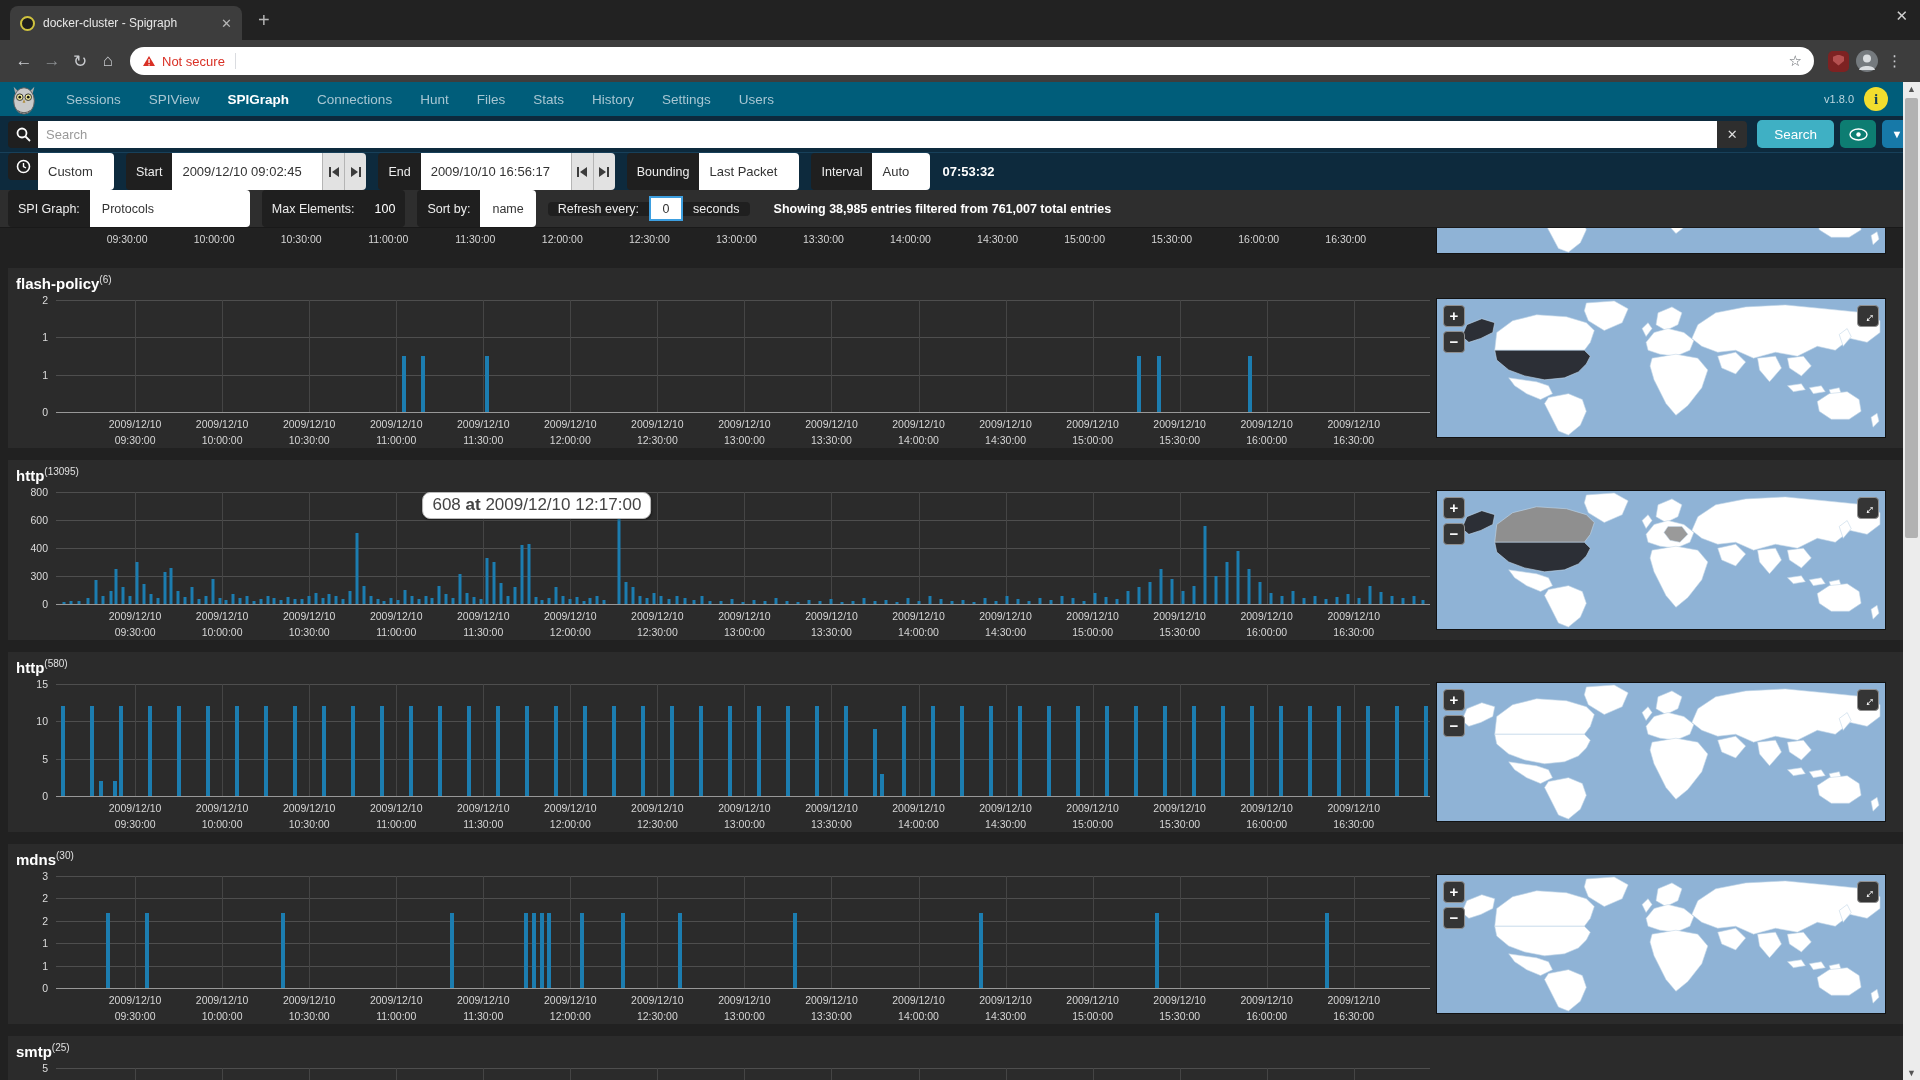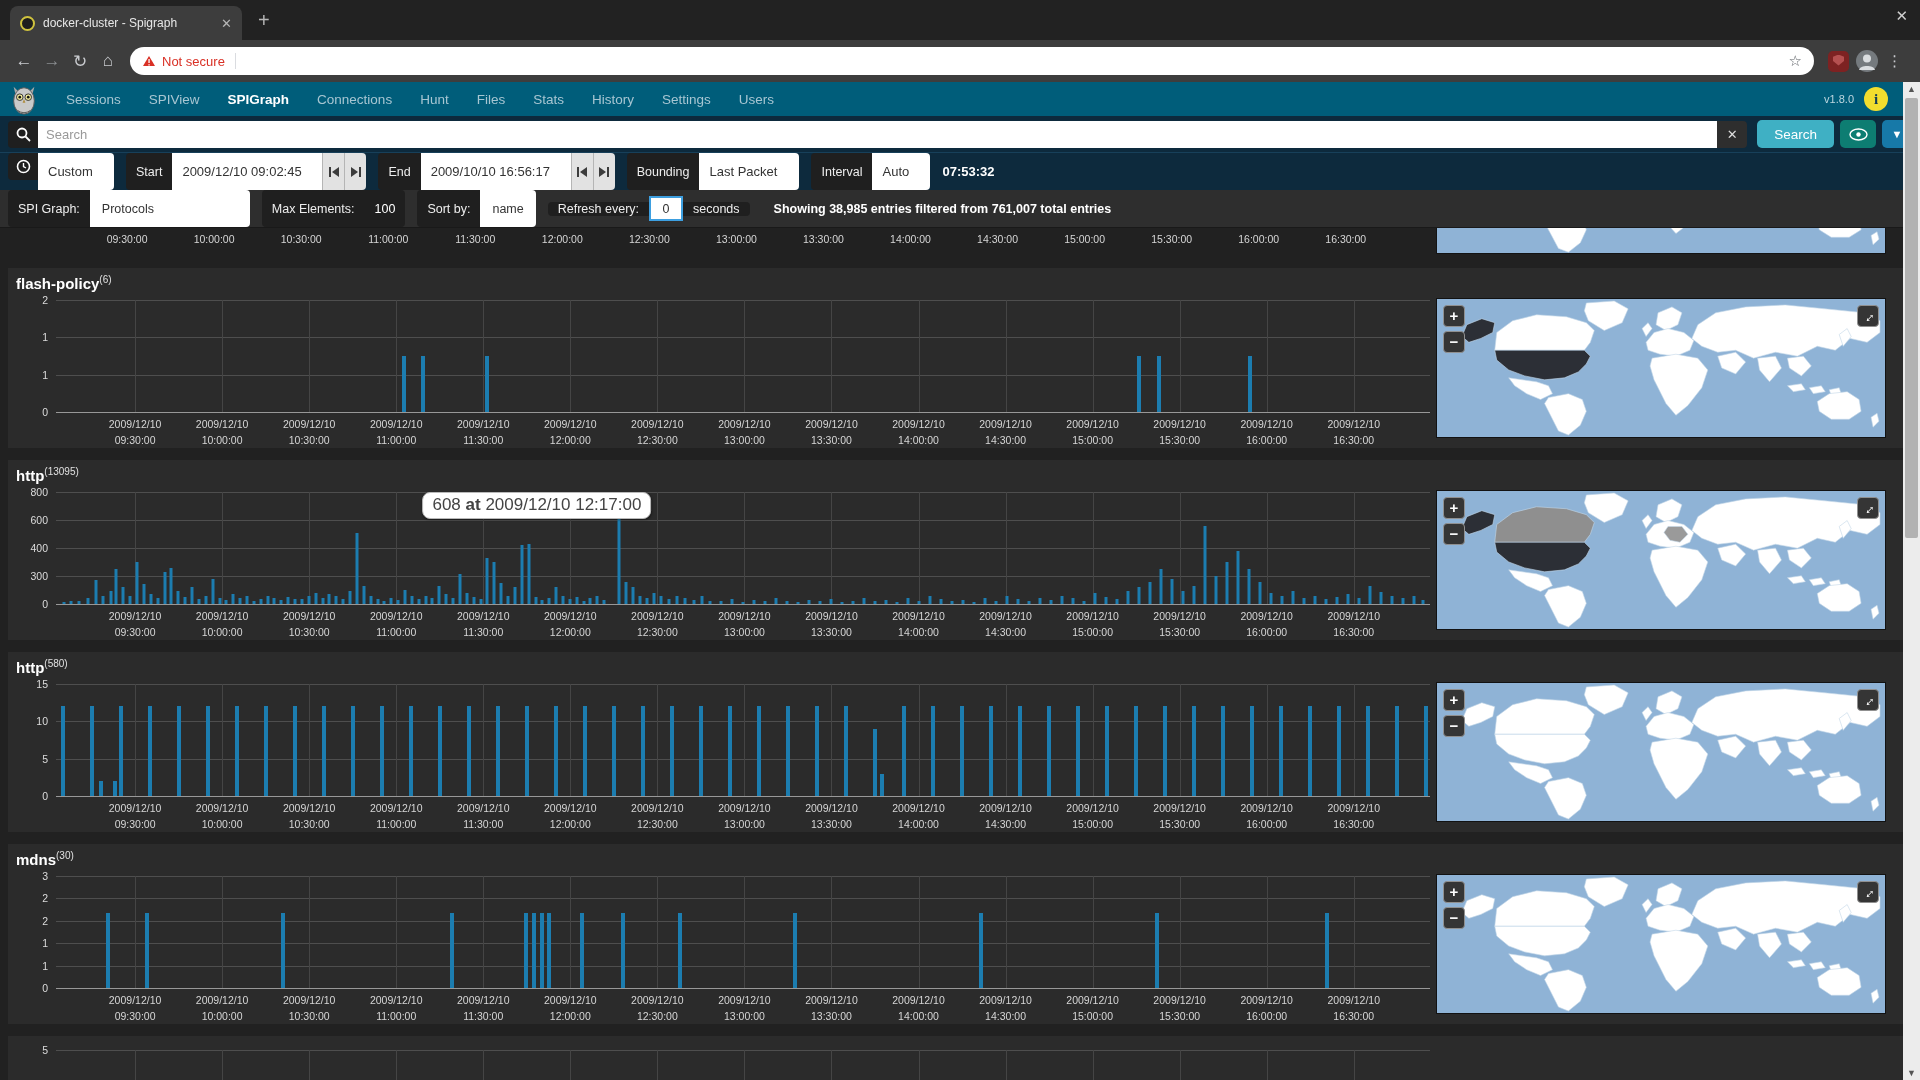--- a/index.html
+++ b/index.html
@@ -842,20 +842,21 @@
       <path class="land" d="M436,120 L442,116 444,124 438,130 Z"></path>
     </svg>
     <div class="mbtn zin">+</div>
     <div class="mbtn zout">−</div>
     <div class="mbtn exp"><span>↔</span></div>
   </div>
 </div>
   </div>
 
   <div class="section cut">
+    <div class="proto"><span>smtp</span><sup>(25)</sup></div>
     <div class="chart">
         <div class="hline" style="top: 0%;"></div>
         <div class="ylab" style="top: 0%;">5</div>
         <div class="vline" style="left: 5.75465%;"></div>
         <div class="vline" style="left: 12.09%;"></div>
         <div class="vline" style="left: 18.4254%;"></div>
         <div class="vline" style="left: 24.7608%;"></div>
         <div class="vline" style="left: 31.0962%;"></div>
         <div class="vline" style="left: 37.4316%;"></div>
         <div class="vline" style="left: 43.767%;"></div>

